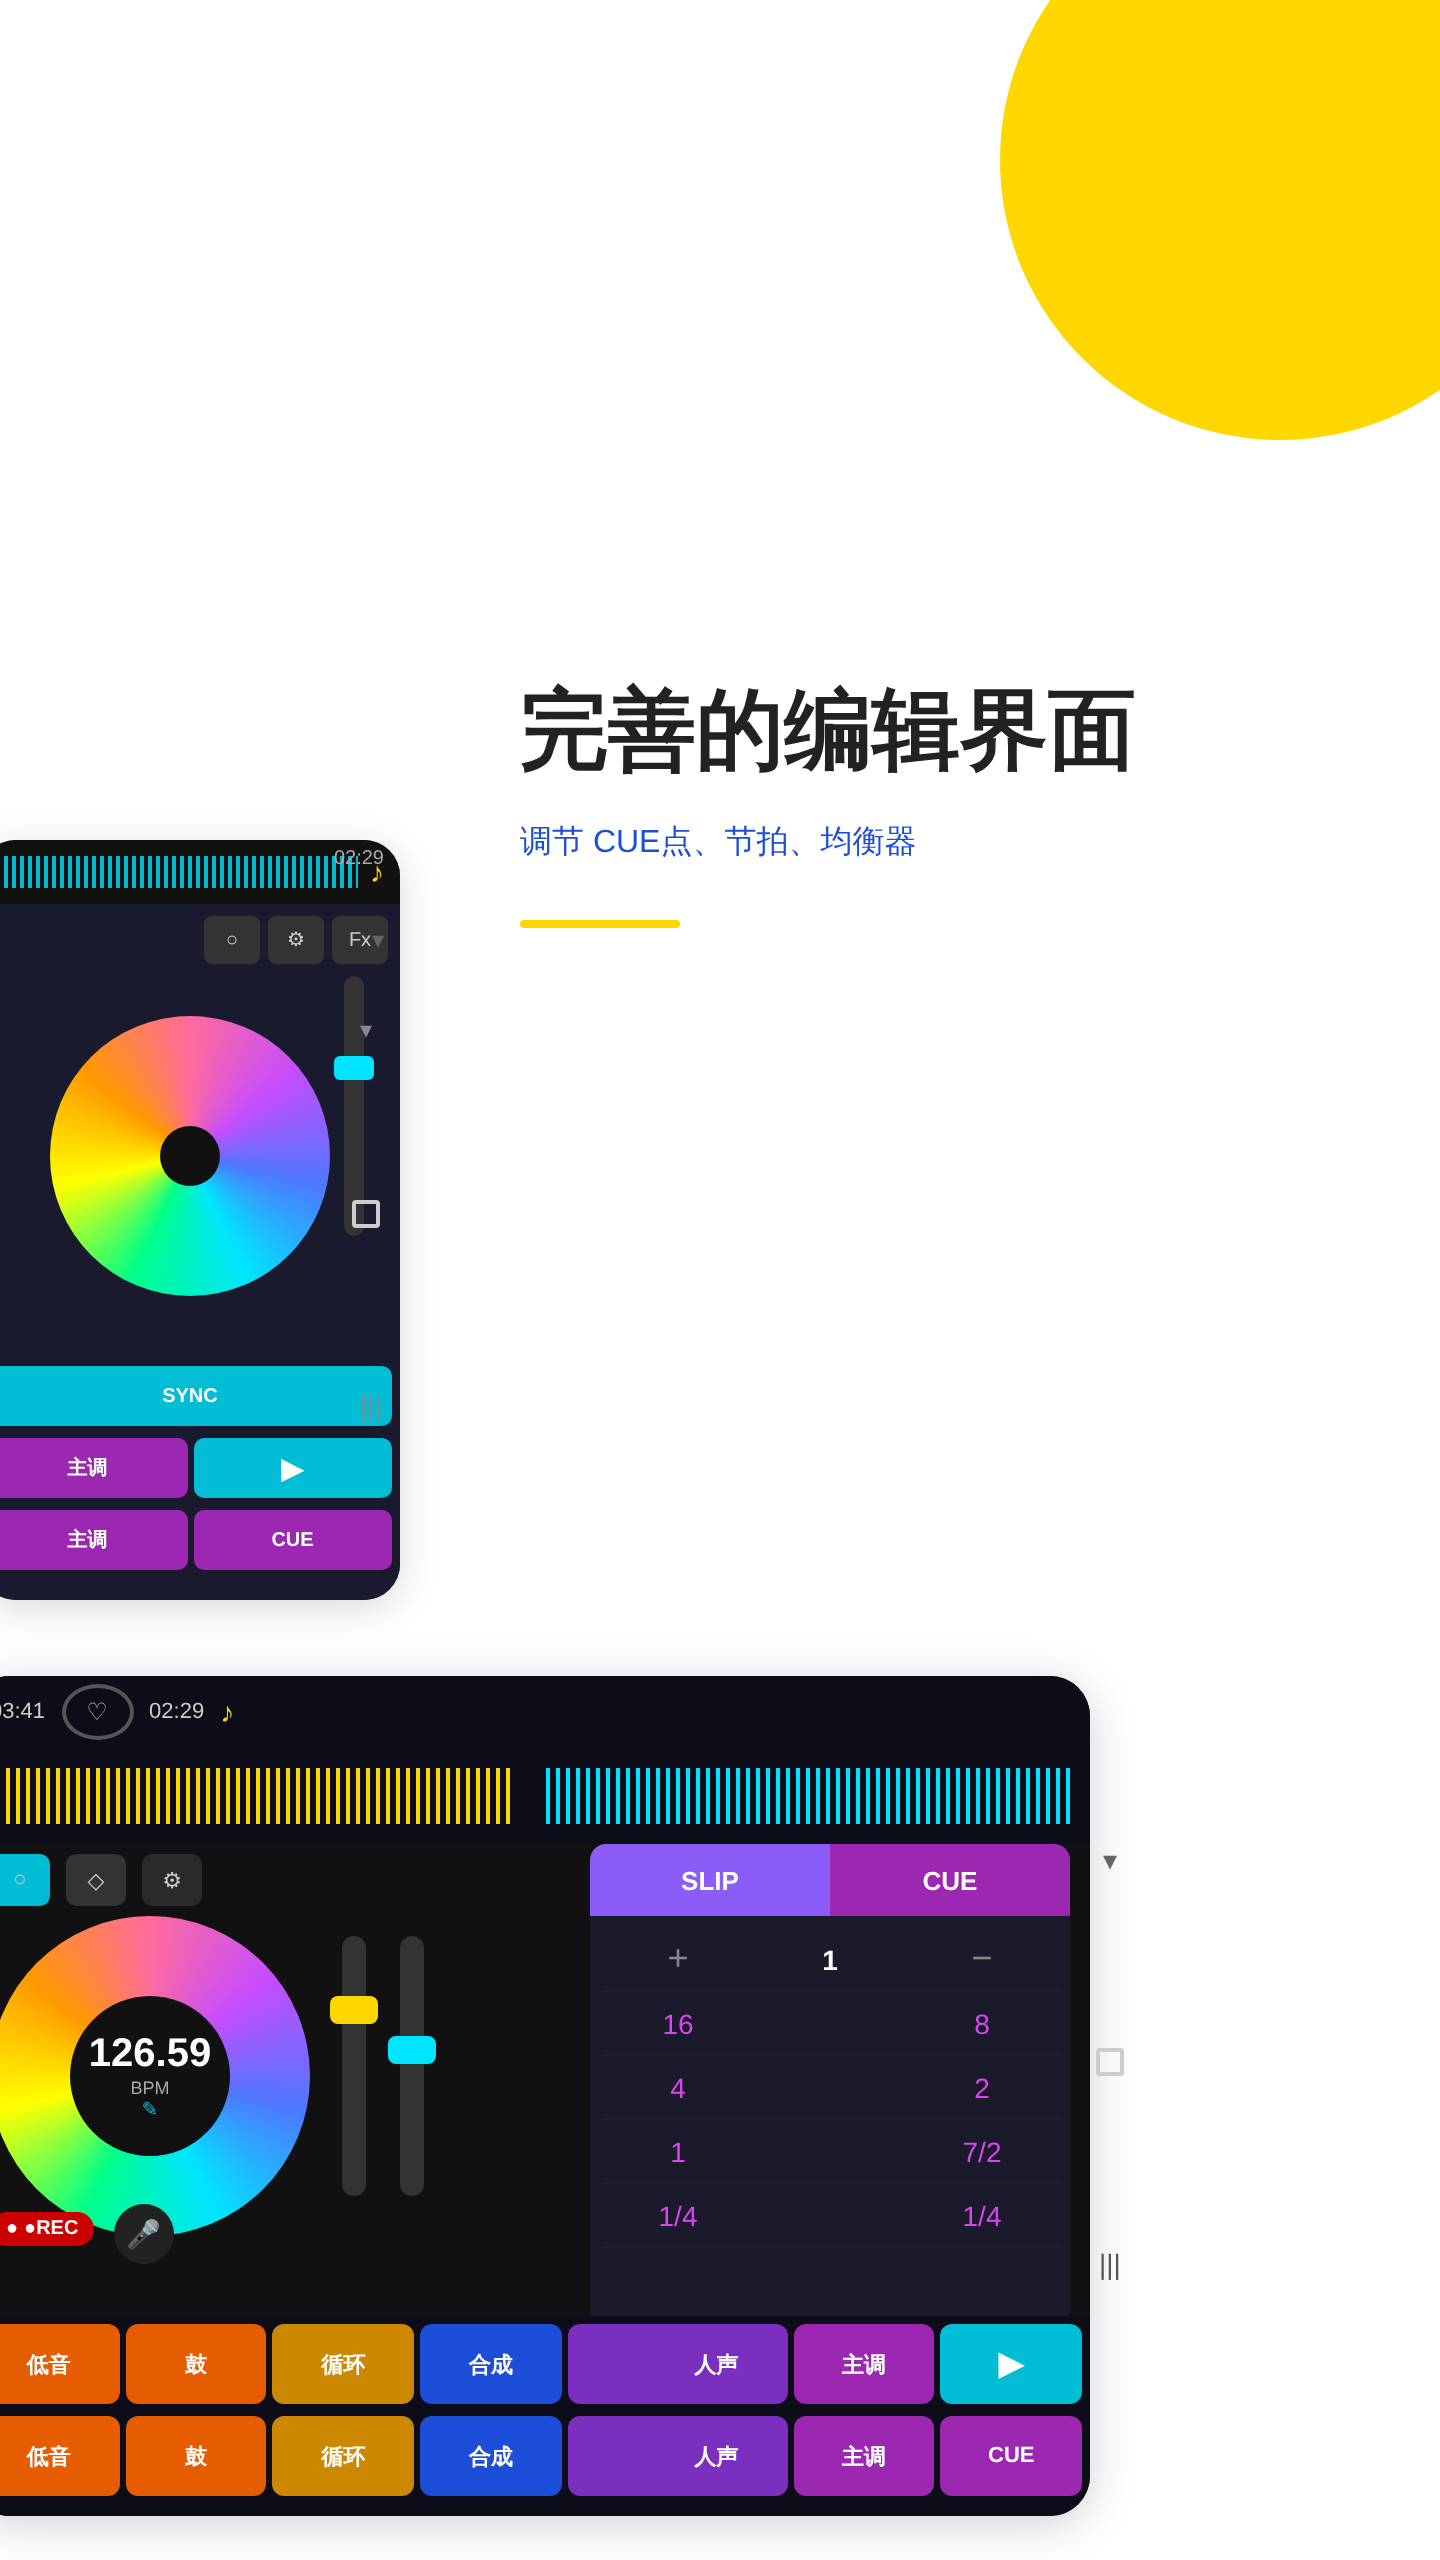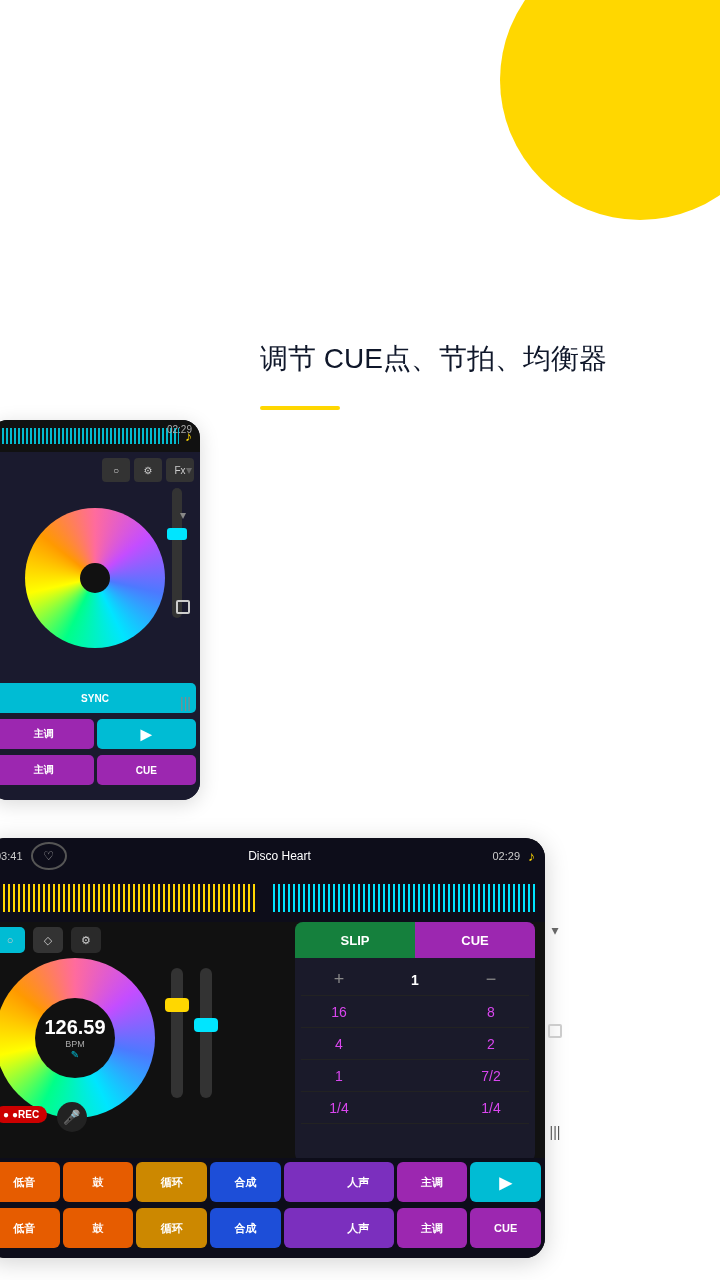--- a/index.html
+++ b/index.html
@@ -31,22 +31,22 @@
       width: 430px;
     }
     .main-title {
       font-size: 44px;
       font-weight: 600;
       color: #222222;
       line-height: 1.2;
       margin-bottom: 18px;
     }
     .sub-title {
-      font-size: 28px;
-      color: #0f172a;
+      font-size: 16px;
+      color: #1d4ed8;
       font-weight: 400;
       margin-bottom: 28px;
     }
     .yellow-line {
       width: 80px;
       height: 4px;
       background: #FFD700;
       border-radius: 2px;
     }
 
@@ -325,21 +325,21 @@
     }
     .cue-tab {
       flex: 1;
       display: flex;
       align-items: center;
       justify-content: center;
       font-size: 13px;
       font-weight: bold;
       color: #fff;
     }
-    .tab-slip { background: #15803d; }
+    .tab-slip { background: #8b5cf6; }
     .tab-cue { background: #9c27b0; }
 
     .beat-grid {
       padding: 6px;
     }
     .beat-row {
       display: flex;
       height: 32px;
       align-items: center;
       justify-content: space-between;
@@ -492,20 +492,21 @@
     .c-key { background: #9c27b0; }
     .c-play { background: #00bcd4; font-size: 16px; }
     .c-cue2 { background: #9c27b0; }
   </style>
 </head>
 <body>
 
 <div class="blob-top-right"></div>
 
 <div class="text-section">
+  <div class="main-title">完善的编辑界面</div>
   <div class="sub-title">调节 CUE点、节拍、均衡器</div>
   <div class="yellow-line"></div>
 </div>
 
 <div class="device-1">
   <div class="device-1-screen">
 
     <div class="waveform-bar">
       <div class="wave-visual"></div>
       <span class="music-icon">♪</span>
@@ -556,21 +557,20 @@
 
 <div class="device-2">
   <div class="device-2-screen">
 
     <div class="d2-topbar">
       <span class="d2-time">03:41</span>
 
       <div style="width:36px;height:28px;border:2px solid #555;border-radius:50%;display:flex;align-items:center;justify-content:center;">
         <span style="color:#aaa;font-size:12px;">♡</span>
       </div>
-      <span class="d2-title">Disco Heart</span>
       <span class="d2-time">02:29</span>
       <span style="color:#FFD700;font-size:14px;">♪</span>
     </div>
 
     <div class="d2-waveforms">
       <div class="d2-wave-left"></div>
       <div class="d2-wave-right"></div>
     </div>
 
     <div class="d2-controls">

